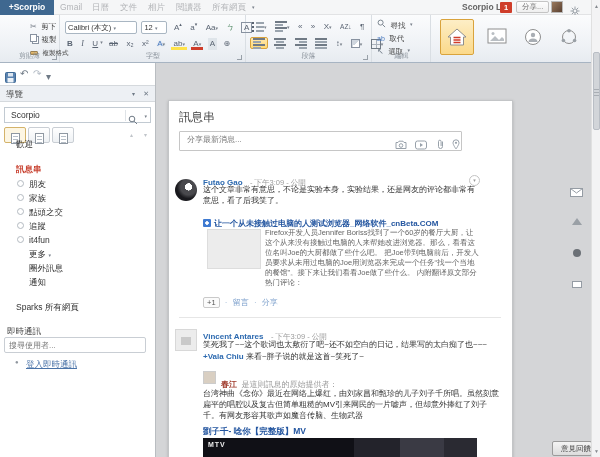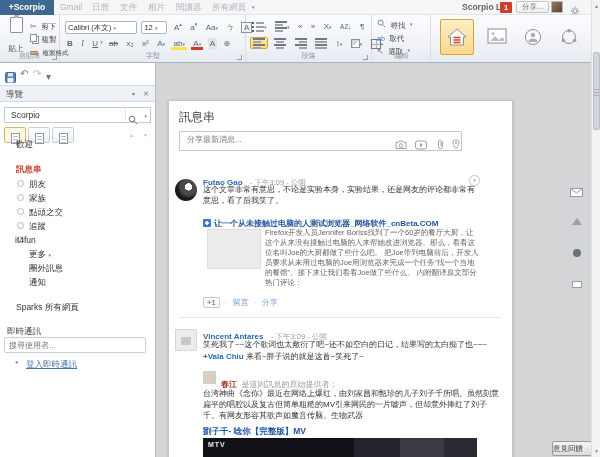--- a/index.html
+++ b/index.html
@@ -116,21 +116,21 @@
   .railic{position:absolute;color:#8f969e;}
   .tri-up{width:0;height:0;border-left:5px solid transparent;border-right:5px solid transparent;border-bottom:7px solid #9aa0a6;}
   .raildot{width:8px;height:8px;border-radius:50%;background:#6b7076;}
   .railpanel{width:10px;height:7px;border:1px solid #959ca4;background:#fff;}
   .scrollbar{position:absolute;right:0;top:0;width:9px;height:457px;background:#f3f3f4;border-left:1px solid #e0e0e0;}
   .sarrow{position:absolute;left:0;width:9px;text-align:center;font-size:5px;color:#85898e;}
   .sthumb{position:absolute;left:1px;top:52px;width:7px;height:78px;background:#d2d5d9;border:1px solid #b9bec5;border-radius:2px;
           background-image:linear-gradient(#a9aeb4,#a9aeb4),linear-gradient(#a9aeb4,#a9aeb4),linear-gradient(#a9aeb4,#a9aeb4);
           background-size:5px 1px,5px 1px,5px 1px;background-position:0 36px,0 39px,0 42px;background-repeat:no-repeat;}
   .feedback{position:absolute;left:396px;top:378px;width:40px;height:15px;background:linear-gradient(#f4f4f4,#dcdcdc);
-            border:1px solid #9b9b9b;border-radius:2px;font-size:7.5px;color:#444;text-align:left;line-height:14px;}
+            border:1px solid #9b9b9b;border-radius:2px;font-size:7.5px;color:#444;text-align:right;line-height:14px;}
 </style>
 </head>
 <body>
 
 <div id="app">
 
   <div class="topbar">
     <div class="apptab">+Scorpio</div>
     <span class="menu" style="left:60px">Gmail</span>
     <span class="menu" style="left:92px">日曆</span>
@@ -147,25 +147,20 @@
       <svg width="10" height="10" viewBox="0 0 10 10">
           <circle cx="5" cy="5" r="2" fill="none" stroke="#9aa1a8" stroke-width="1.2"></circle>
           <path d="M5 .5v2M5 7.5v2M.5 5h2M7.5 5h2M1.8 1.8l1.4 1.4M6.8 6.8l1.4 1.4M8.2 1.8 6.8 3.2M3.2 6.8 1.8 8.2" stroke="#9aa1a8"></path>
         </svg>
     </span>
   </div>
 
   <div class="ribbon">
 
     <div class="rgroup" style="left:0;width:60px">
-      <div class="abs" style="left:3px;top:2px;width:26px;text-align:center">
-        <span class="clipic"></span><br>
-        <span class="rtxt">貼上</span><br>
-        <span class="caret">▾</span>
-      </div>
       <div class="rrow" style="left:30px;top:3px"><span style="font-size:8px;color:#7a828c">✂</span> <span class="rtxt">剪下</span></div>
       <div class="rrow" style="left:30px;top:16px"><span class="copyic"></span> <span class="rtxt">複製</span></div>
       <div class="rrow" style="left:30px;top:29px"><span class="paintic"></span> <span class="rtxt" style="font-size:6.5px">複製格式</span></div>
       <div class="rlabel">剪貼簿</div>
       <div class="launcher" style="right:2px"></div>
     </div>
 
     <div class="rgroup" style="left:61px;width:185px">
       <div class="rrow" style="left:4px;top:3px">
         <span class="combob" style="width:72px"><span>Calibri (本文)</span> <span class="caret">▾</span></span>
@@ -309,21 +304,21 @@
 
     <span class="ring" style="left:17px;top:117px"></span>
     <div class="navitem" style="left:29px;top:115px">朋友</div>
     <span class="ring" style="left:17px;top:131px"></span>
     <div class="navitem" style="left:29px;top:129px">家族</div>
     <span class="ring" style="left:17px;top:145px"></span>
     <div class="navitem" style="left:29px;top:143px">點頭之交</div>
     <span class="ring" style="left:17px;top:159px"></span>
     <div class="navitem" style="left:29px;top:157px">追蹤</div>
     <span class="ring" style="left:17px;top:173px"></span>
-    <div class="navitem" style="left:15px;top:171px">it4fun</div>
+    <div class="navitem" style="left:29px;top:171px">it4fun</div>
 
     <div class="navitem" style="left:29px;top:185px"><span>更多</span> <span class="caret">▾</span></div>
     <div class="navitem" style="left:29px;top:199px">圈外訊息</div>
     <div class="navitem" style="left:29px;top:213px">通知</div>
 
     <div class="navitem" style="left:16px;top:238px">Sparks 所有網頁</div>
 
     <div class="navitem" style="left:7px;top:262px;color:#444">即時通訊</div>
     <input class="chatinput" style="top: 274px;" placeholder="搜尋使用者...">
     <span class="abs" style="left:15px;top:296px;font-size:6px;color:#8f969e">●</span>

